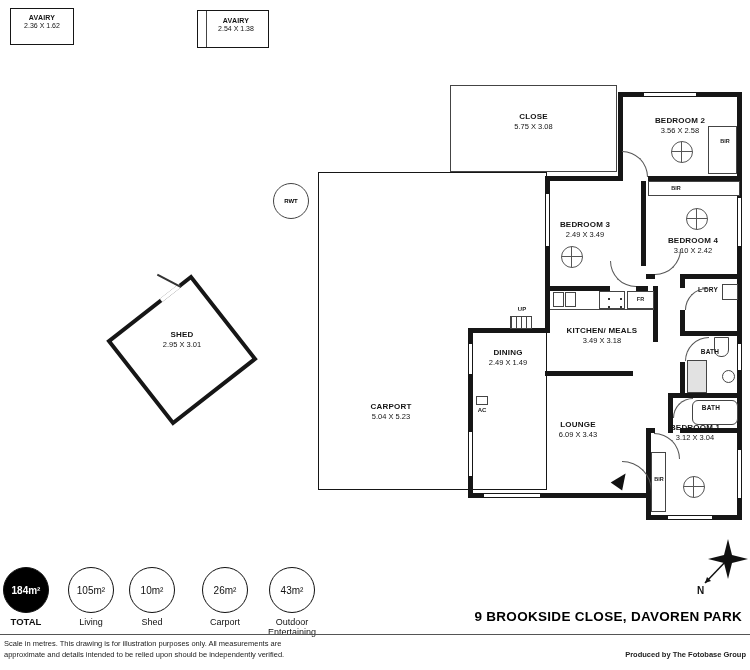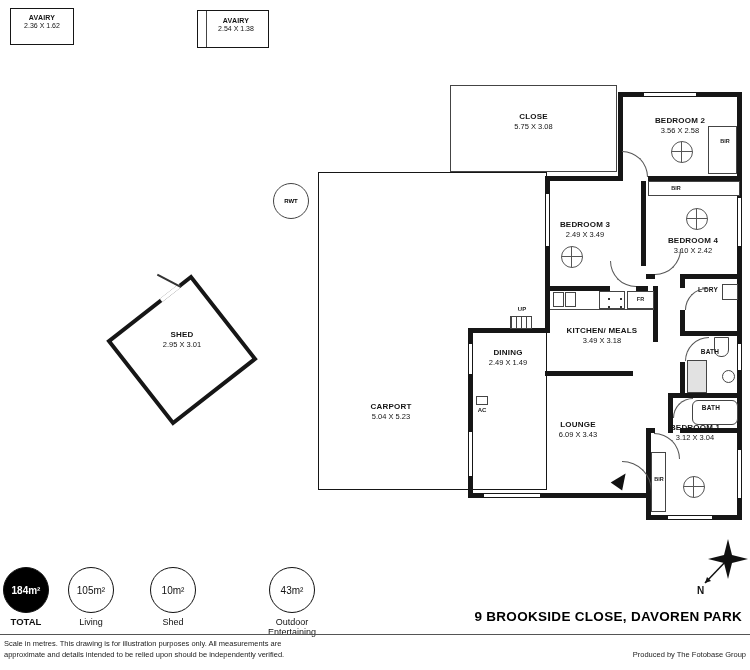--- a/index.html
+++ b/index.html
@@ -209,40 +209,46 @@
           <span>184m²</span>
         </div>
       <div class="legend-label bold">TOTAL</div>
     </div>
     <div class="legend-item" style="left:56px">
       <div class="legend-circle">
           <span>105m²</span>
         </div>
       <div class="legend-label">Living</div>
     </div>
-    <div class="legend-item" style="left:138px">
+    <div class="legend-item" style="left:117px">
       <div class="legend-circle">
           <span>10m²</span>
         </div>
       <div class="legend-label">Shed</div>
+    </div>
+    <div class="legend-item" style="left:190px">
+      <div class="legend-circle">
+          <span>26m²</span>
+        </div>
+      <div class="legend-label">Carport</div>
     </div>
     <div class="legend-item" style="left:257px">
       <div class="legend-circle">
           <span>43m²</span>
         </div>
       <div class="legend-label">Outdoor Entertaining</div>
     </div>
   </div>
 
   <svg style="position:absolute;left:695px;top:538px" width="54" height="58" viewBox="0 0 54 58">
     <path d="M33,1 L37,17 L53,21 L37,25 L33,41 L29,25 L13,21 L29,17 Z" fill="#111"></path>
     <line x1="33" y1="21" x2="10" y2="45" stroke="#111" stroke-width="1.5"></line>
     <polygon points="10,45 16,43 12,39" fill="#111"></polygon>
     <text x="2" y="56" font-size="10" font-weight="bold" font-family="Liberation Sans, sans-serif" fill="#111">N</text>
   </svg>
 
   <div class="title">9 BROOKSIDE CLOSE, DAVOREN PARK</div>
   <div class="divider"></div>
   <div class="foot" style="left:4px;top:650px">approximate and details intended to be relied upon should be independently verified.</div>
   <div class="foot" style="left:4px;top:639px">Scale in metres. This drawing is for illustration purposes only. All measurements are</div>
-  <div class="foot" style="right:4px;top:650px;position:absolute;font-weight:400">Produced by The Fotobase Group</div>
+  <div class="foot" style="right:4px;top:650px;position:absolute;font-weight:700">Produced by The Fotobase Group</div>
 
 </div>
 
 </body></html>

